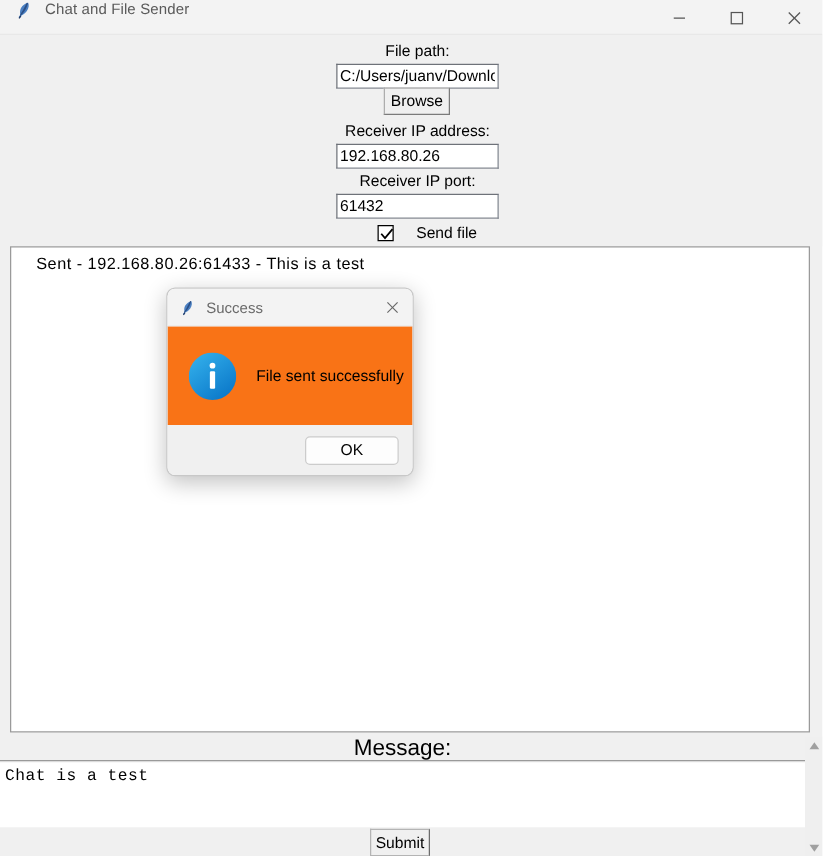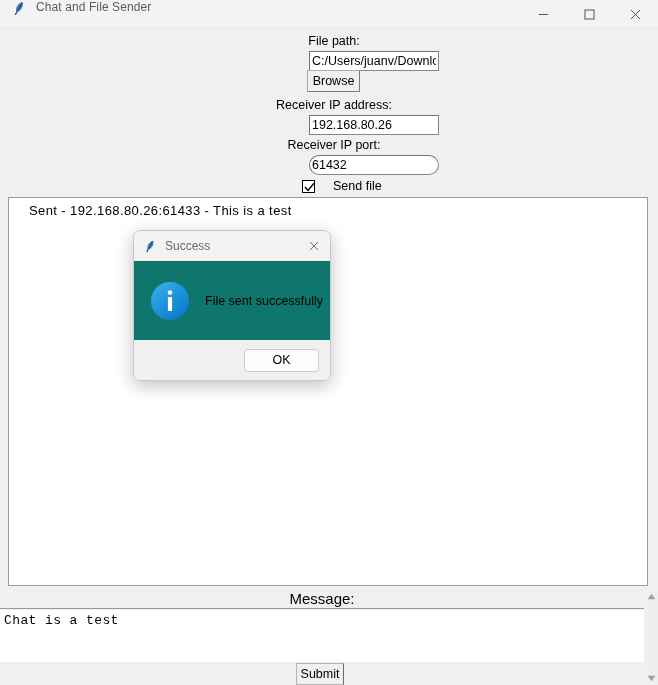--- a/index.html
+++ b/index.html
@@ -77,21 +77,20 @@
     border-top-color: #6e7279;
     border-left-color: #6e7279;
     font-family: "Liberation Sans", sans-serif;
     font-size: 12.5px;
     color: #000;
     padding: 0 2px;
     display: flex;
     align-items: center;
     overflow: hidden;
     white-space: nowrap;
-    margin-left: 40px;
   }
   .tk-entry span { overflow: hidden; white-space: nowrap; display: block; }
 
   .tk-button {
     position: absolute;
     background: #f0f0f0;
     border: 1px solid #adadad;
     border-right-color: #7b7b7b;
     border-bottom-color: #7b7b7b;
     font-family: "Liberation Sans", sans-serif;
@@ -140,21 +139,21 @@
   
   .msg-label-bar {
     position: absolute;
     left: 0; top: 589px;
     width: 644px; height: 20px;
     display: flex;
     align-items: center;
     justify-content: center;
     background: #f0f0f0;
     border-bottom: 1px solid #9a9a9a;
-    font-size: 15px;
+    font-size: 18px;
     color: #000;
   }
   .msg-box {
     position: absolute;
     left: 0; top: 610px;
     width: 644px; height: 52px;
     background: #ffffff;
     overflow: hidden;
   }
   .msg-text {
@@ -230,21 +229,21 @@
   .dlg-icon { width: 14px; height: 14px; margin-left: 9px; margin-right: 8px; flex: none; }
   .dlg-title { font-size: 12px; color: #6a6a6a; white-space: nowrap; }
   .dlg-close {
     position: absolute;
     right: 0; top: 0;
     width: 32px; height: 30px;
     display: flex; align-items: center; justify-content: center;
   }
   .dlg-body {
     height: 79px;
-    background: #0f766e;
+    background: #f97316;
     display: flex;
     align-items: center;
     padding-left: 17px;
   }
   .info-icon { width: 38px; height: 38px; flex: none; }
   .dlg-msg {
     font-size: 12.5px;
     color: #000;
     margin-left: 16px;
     white-space: nowrap;
@@ -318,21 +317,21 @@
     <div class="tk-button" style="left:303px; top:42px; width:53px; height:22px;">Browse</div>
 
     <div class="lbl" style="left:265px; top:70px; width:130px;text-align:center;">Receiver IP address:</div>
 
     <div class="tk-entry" style="left:265px; top:87px; width:130px; height:20px;">
       <span>192.168.80.26</span>
     </div>
 
     <div class="lbl" style="left:265px; top:110px; width:130px;">Receiver IP port:</div>
 
-    <div class="tk-entry" style="left:265px; top:127px; width:130px; height:20px;border-radius:10px;">
+    <div class="tk-entry" style="left:265px; top:127px; width:130px; height:20px;">
       <span>61432</span>
     </div>
 
     <div class="chk-row" style="left:298px; top:151px;">
       <span class="chk-box">
         <svg width="11" height="11" viewBox="0 0 11 11">
           <path d="M1 5 L4 8.5 L10 1.3" fill="none" stroke="#000" stroke-width="1.4"></path>
         </svg>
       </span>
       <span class="chk-label">Send file</span>

